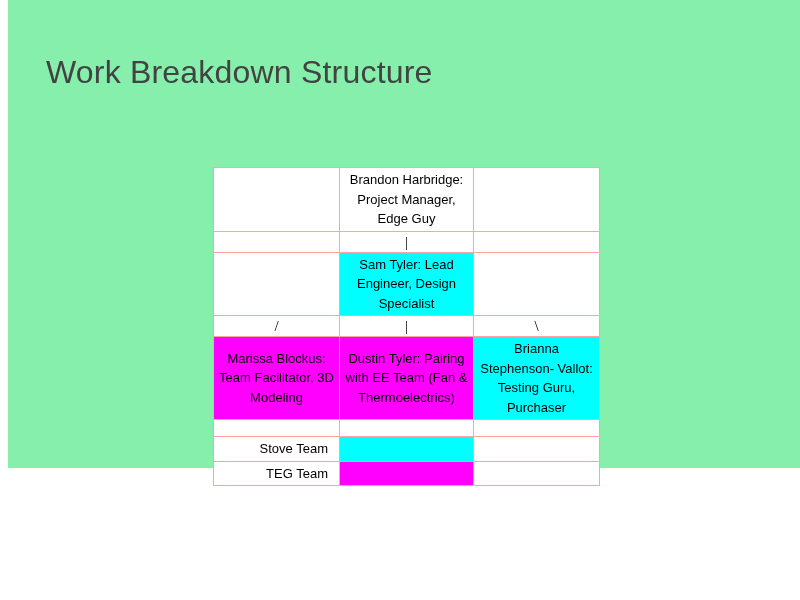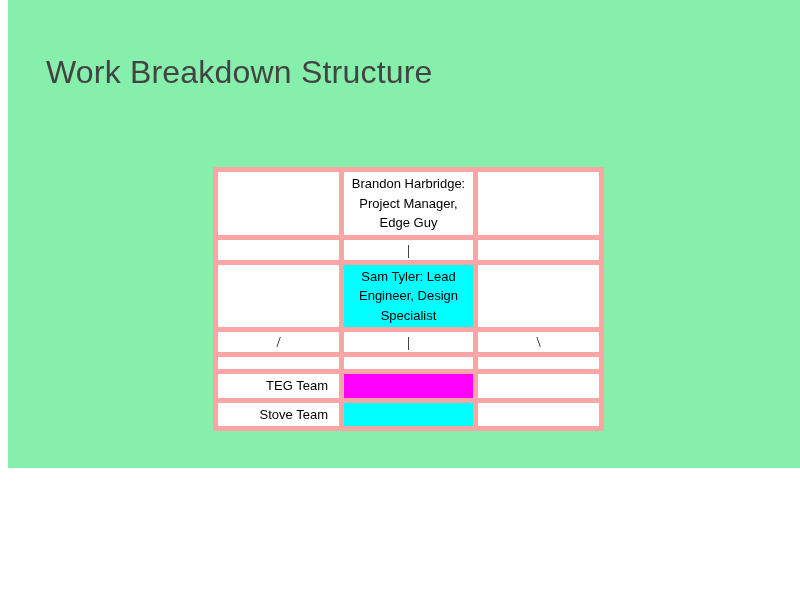--- a/index.html
+++ b/index.html
@@ -40,21 +40,21 @@
   #wbs-table {
     position: absolute;
     left: 205px;
     top: 167px;
     width: 386px;
     border-collapse: collapse;
     table-layout: fixed;
   }
 
   #wbs-table td {
-    border: 5px solid #fca5a5;
+    border: 1px solid #fca5a5;
     padding: 0;
     vertical-align: middle;
     text-align: center;
     font-size: 13px;
     line-height: 19.5px;
     color: #000000;
     font-family: "Liberation Sans", sans-serif;
   }
 
   .col-a { width: 126px; }
@@ -152,53 +152,64 @@
           <span class="cell-inner connector">/</span>
         </td>
         <td class="fill-white">
           <span class="cell-inner connector">|</span>
         </td>
         <td class="fill-white">
           <span class="cell-inner connector">\</span>
         </td>
       </tr>
 
+      <tr class="r-people">
+        <td class="fill-magenta">
+          <span class="cell-inner">Marissa Blockus: Team Facilitator, 3D Modeling</span>
+        </td>
+        <td class="fill-magenta">
+          <span class="cell-inner">Dustin Tyler: Pairing with EE Team (Fan &amp; Thermoelectrics)</span>
+        </td>
+        <td class="fill-cyan">
+          <span class="cell-inner">Brianna Stephenson- Vallot: Testing Guru, Purchaser</span>
+        </td>
+      </tr>
 
       <tr class="r-gap">
         <td class="fill-white">
           <span class="cell-inner"></span>
         </td>
         <td class="fill-white">
+          <span class="cell-inner"></span>
+        </td>
+        <td class="fill-white">
+          <span class="cell-inner"></span>
+        </td>
+      </tr>
+
+      <tr class="r-legend">
+        <td class="fill-white legend-label">
+          <span class="cell-inner legend-label">Stove Team</span>
+        </td>
+        <td class="fill-cyan swatch-cell">
           <span class="cell-inner"></span>
         </td>
         <td class="fill-white">
           <span class="cell-inner"></span>
         </td>
       </tr>
 
       <tr class="r-legend">
         <td class="fill-white legend-label">
           <span class="cell-inner legend-label">TEG Team</span>
         </td>
         <td class="fill-magenta swatch-cell">
           <span class="cell-inner"></span>
         </td>
         <td class="fill-white">
           <span class="cell-inner"></span>
         </td>
       </tr>
 
-      <tr class="r-legend">
-        <td class="fill-white legend-label">
-          <span class="cell-inner legend-label">Stove Team</span>
-        </td>
-        <td class="fill-cyan swatch-cell">
-          <span class="cell-inner"></span>
-        </td>
-        <td class="fill-white">
-          <span class="cell-inner"></span>
-        </td>
-      </tr>
-
     </tbody>
   </table>
 
 </div>
 
 </body></html>

